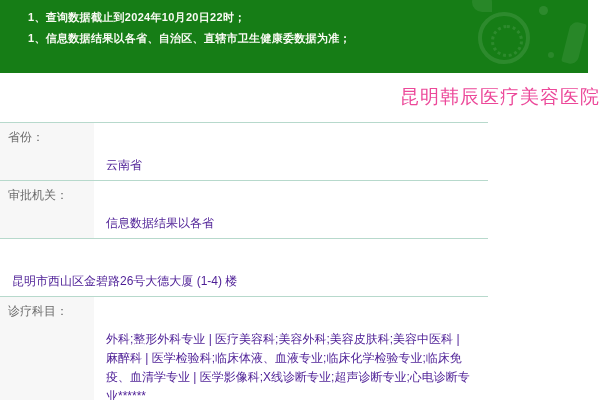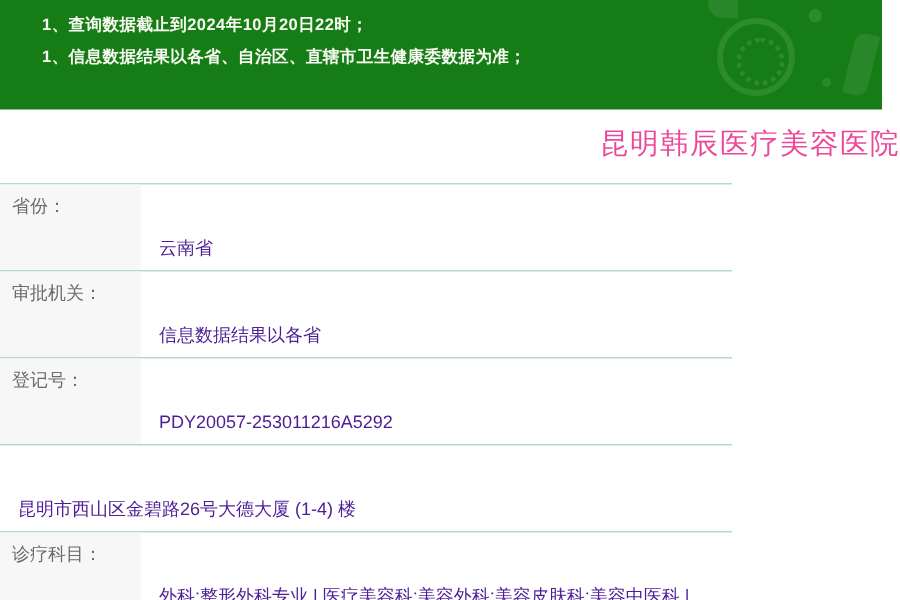--- a/index.html
+++ b/index.html
@@ -80,24 +80,20 @@
 <div class="info-table">
   <div class="row">
     <div class="cell-label">省份：</div>
     <div class="cell-value">云南省</div>
   </div>
   <div class="row">
     <div class="cell-label">审批机关：</div>
     <div class="cell-value">信息数据结果以各省</div>
   </div>
   <div class="row">
-    <div class="cell-label">登记号：</div>
-    <div class="cell-value">PDY20057-253011216A5292</div>
-  </div>
-  <div class="row">
     <div class="cell-value">昆明市西山区金碧路26号大德大厦 (1-4) 楼</div>
   </div>
   <div class="row">
     <div class="cell-label">诊疗科目：</div>
     <div class="cell-value">外科;整形外科专业 | 医疗美容科;美容外科;美容皮肤科;美容中医科 | 麻醉科 | 医学检验科;临床体液、血液专业;临床化学检验专业;临床免疫、血清学专业 | 医学影像科;X线诊断专业;超声诊断专业;心电诊断专业******</div>
   </div>
   <div class="row">
   </div>
   <div class="row">
     <div class="cell-label">主要负责人：</div>

